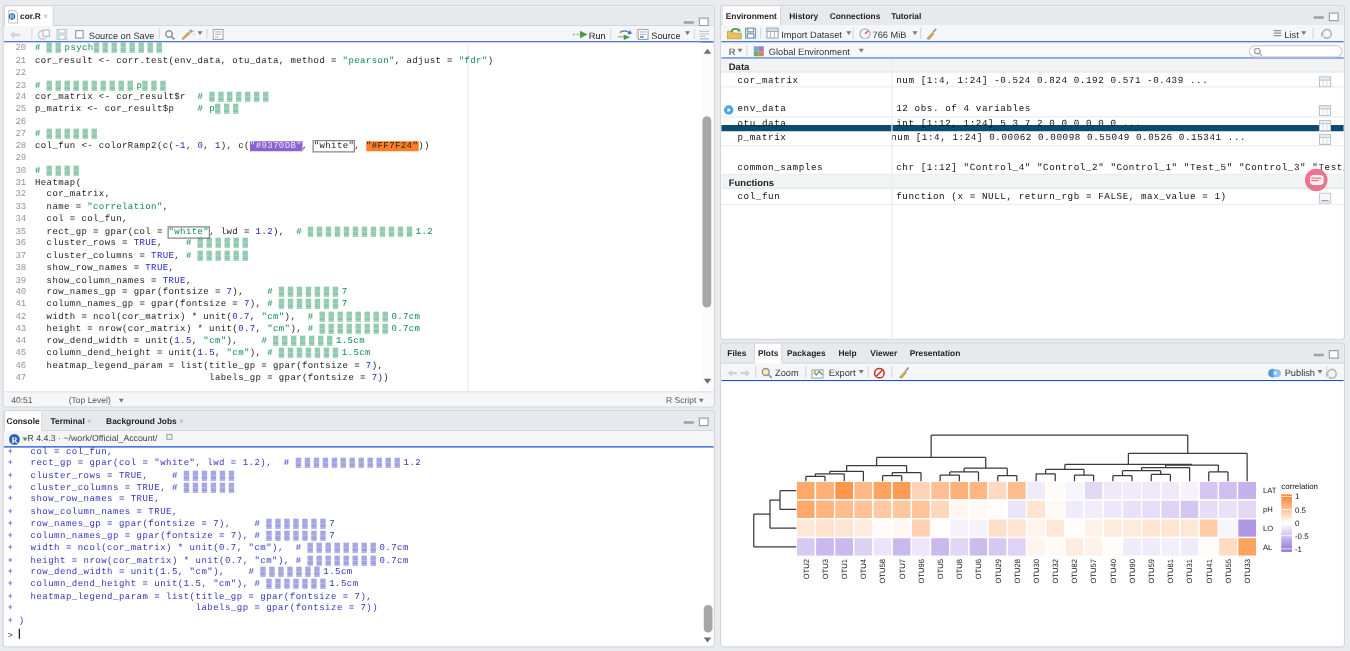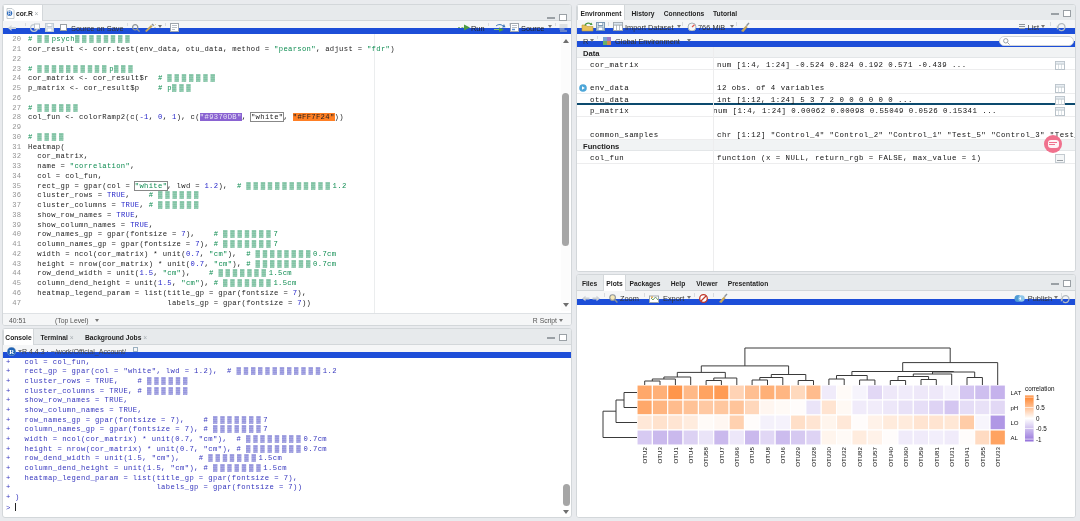--- a/index.html
+++ b/index.html
@@ -1,20 +1,20 @@
 <!DOCTYPE html>
 <html><head><meta charset="utf-8"><style>
 *{margin:0;padding:0;box-sizing:border-box}
 html,body{width:1080px;height:521px}
 body{position:relative;background:#e9ebee;font-family:"Liberation Sans",sans-serif;overflow:hidden}
 .pane{position:absolute;background:#fff;border:1px solid #d3d7da;border-radius:3px;overflow:hidden}
 .tabstrip{position:absolute;left:0;right:0;top:0;height:16px;background:#e7eaec;border-bottom:1px solid #d3d7da}
 .tab{position:absolute;top:0;height:16px;font-size:6.7px;font-weight:bold;color:#1f1f1f;text-align:center;line-height:17px}
 .tab.act{background:#fff;border-left:1px solid #d3d7da;border-right:1px solid #d3d7da}
-.toolbar{position:absolute;left:0;right:0;background:#f5f6f7;border-bottom:6px solid #1d4ed8;font-size:7.4px;color:#333}
+.toolbar{position:absolute;left:0;right:0;background:#f5f6f7;border-bottom:1px solid #1d4ed8;font-size:7.4px;color:#333}
 .mono{font-family:Liberation Mono, monospace}
 .gc{color:#0e8c51}.kb{color:#2525c9}
 .mm{position:absolute;top:9px;width:8px;height:7px;border:1px solid #9aa0a5;background:#fff}
 .mm1{border:none;border-bottom:2px solid #9aa0a5;height:5px;background:none}
 .sep{position:absolute;width:1px;background:#d8dbde;top:2px;bottom:2px}
 .x{color:#a5abb0;font-weight:normal}
 </style></head><body>
 <div class="pane" style="left:2px;top:4px;width:570px;height:322px">
     <div class="tabstrip"></div>
     <div class="tab act" style="left:0;width:40px;text-align:left;padding-left:12px">cor.R <span class="x">×</span></div>
@@ -205,21 +205,21 @@
           <path d="M3 2.2 L5.8 4 3 5.8 Z" fill="#fff"></path>
         </svg>
         <span class="mono" style="position:absolute;left:13px;top:2px;color:#111;white-space:pre;letter-spacing:0.46px">env_data</span>
         <span class="mono" style="position:absolute;left:140px;top:2px;color:#111;white-space:pre;letter-spacing:0.46px">12 obs. of 4 variables</span>
         <svg width="10" height="9" viewBox="0 0 10 9" style="position:absolute;right:10px;top:2px">
           <rect x="0.5" y="0.5" width="9" height="8" fill="#fff" stroke="#b9c2c9"></rect>
           <path d="M0.5 3 h9 M3.5 0.5 v8 M6.5 0.5 v8" stroke="#ccd4da" stroke-width="0.7"></path>
           <rect x="0.5" y="0.5" width="9" height="2.5" fill="#e7edf2" stroke="#b9c2c9" stroke-width="0.7"></rect>
         </svg>
       </div>
-      <div style="position:absolute;left:0;right:0;top:46.7px;height:11.7px;border-bottom:2px solid #0c4a6e">
+      <div style="position:absolute;left:0;right:0;top:46.7px;height:11.7px;border-bottom:5px solid #0c4a6e">
         <span class="mono" style="position:absolute;left:13px;top:2px;color:#111;white-space:pre;letter-spacing:0.46px">otu_data</span>
         <span class="mono" style="position:absolute;left:140px;top:2px;color:#111;white-space:pre;letter-spacing:0.46px">int [1:12, 1:24] 5 3 7 2 0 0 0 0 0 0 ...</span>
         <svg width="10" height="9" viewBox="0 0 10 9" style="position:absolute;right:10px;top:2px">
           <rect x="0.5" y="0.5" width="9" height="8" fill="#fff" stroke="#b9c2c9"></rect>
           <path d="M0.5 3 h9 M3.5 0.5 v8 M6.5 0.5 v8" stroke="#ccd4da" stroke-width="0.7"></path>
           <rect x="0.5" y="0.5" width="9" height="2.5" fill="#e7edf2" stroke="#b9c2c9" stroke-width="0.7"></rect>
         </svg>
       </div>
       <div style="position:absolute;left:0;right:0;top:58.400000000000006px;height:11.7px;border-bottom:1px solid #ededee">
         <span class="mono" style="position:absolute;left:13px;top:2px;color:#111;white-space:pre;letter-spacing:0.46px">p_matrix</span>

